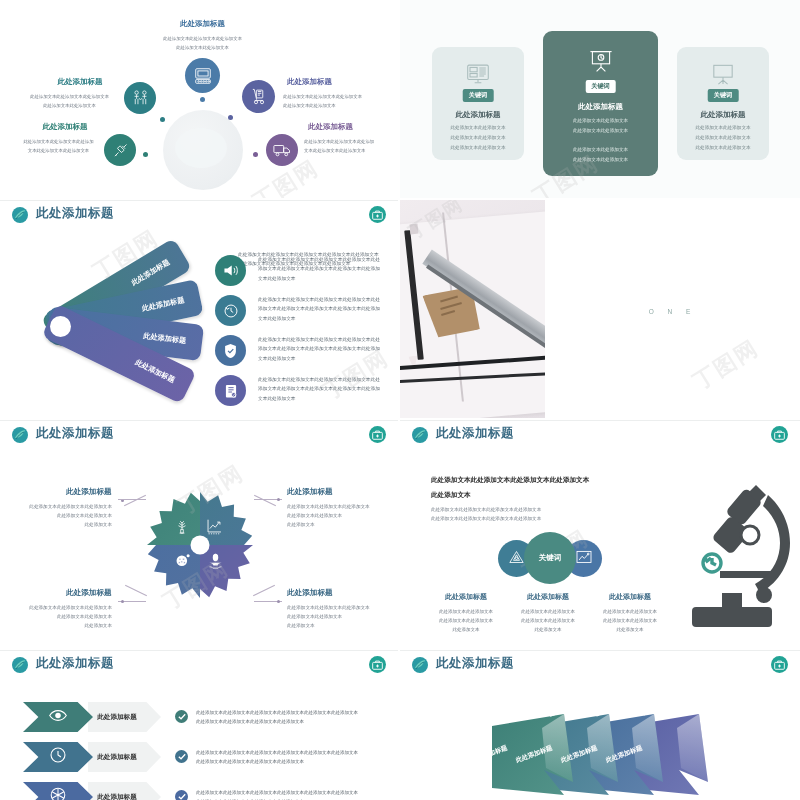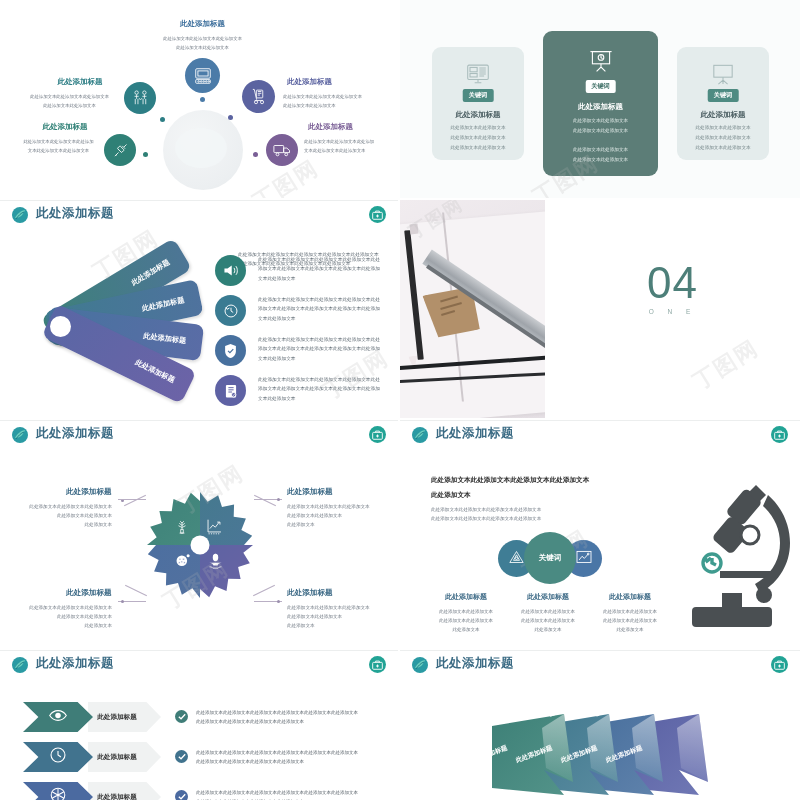--- a/index.html
+++ b/index.html
@@ -353,21 +353,20 @@
       <div style="position:absolute;left:41px;top:112px;width:14px;height:1.5px;background:#8a6c4c;transform:rotate(-16deg);"></div>
 
       <div style="position:absolute;left:10px;top:104px;width:200px;height:17px;background:
            linear-gradient(180deg,#c9ccd0,#9fa4aa 60%,#babfc4);transform:rotate(34deg);"></div>
       <div style="position:absolute;left:10px;top:120px;width:200px;height:4px;background:#6e7378;transform:rotate(34deg);"></div>
 
       <div style="position:absolute;left:-10px;top:160px;width:190px;height:4px;background:#1f2124;transform:rotate(-4deg);"></div>
       <div style="position:absolute;left:-14px;top:176px;width:180px;height:3px;background:#2a2c2f;transform:rotate(-3deg);"></div>
       <div class="wm" style="left:6px;top:6px;font-size:18px;">丁图网</div>
     </div>
-    <div class="sec-num" style="left:145px;width:255px;">04</div>
     <div class="sec-sub" style="left:145px;width:255px;">O N E</div>
     <div class="wm" style="left:290px;top:150px;">丁图网</div>
   </div>
 
   <div class="panel p5">
     <div class="hr-line"></div>
     <div class="sl-head">
       <div class="logo">
         <svg width="12" height="12" viewBox="0 0 12 12">
             <path d="M1 9C3 5 6 2 11 1 9 6 6 9 1 9z" fill="#6fcfc0"></path>

